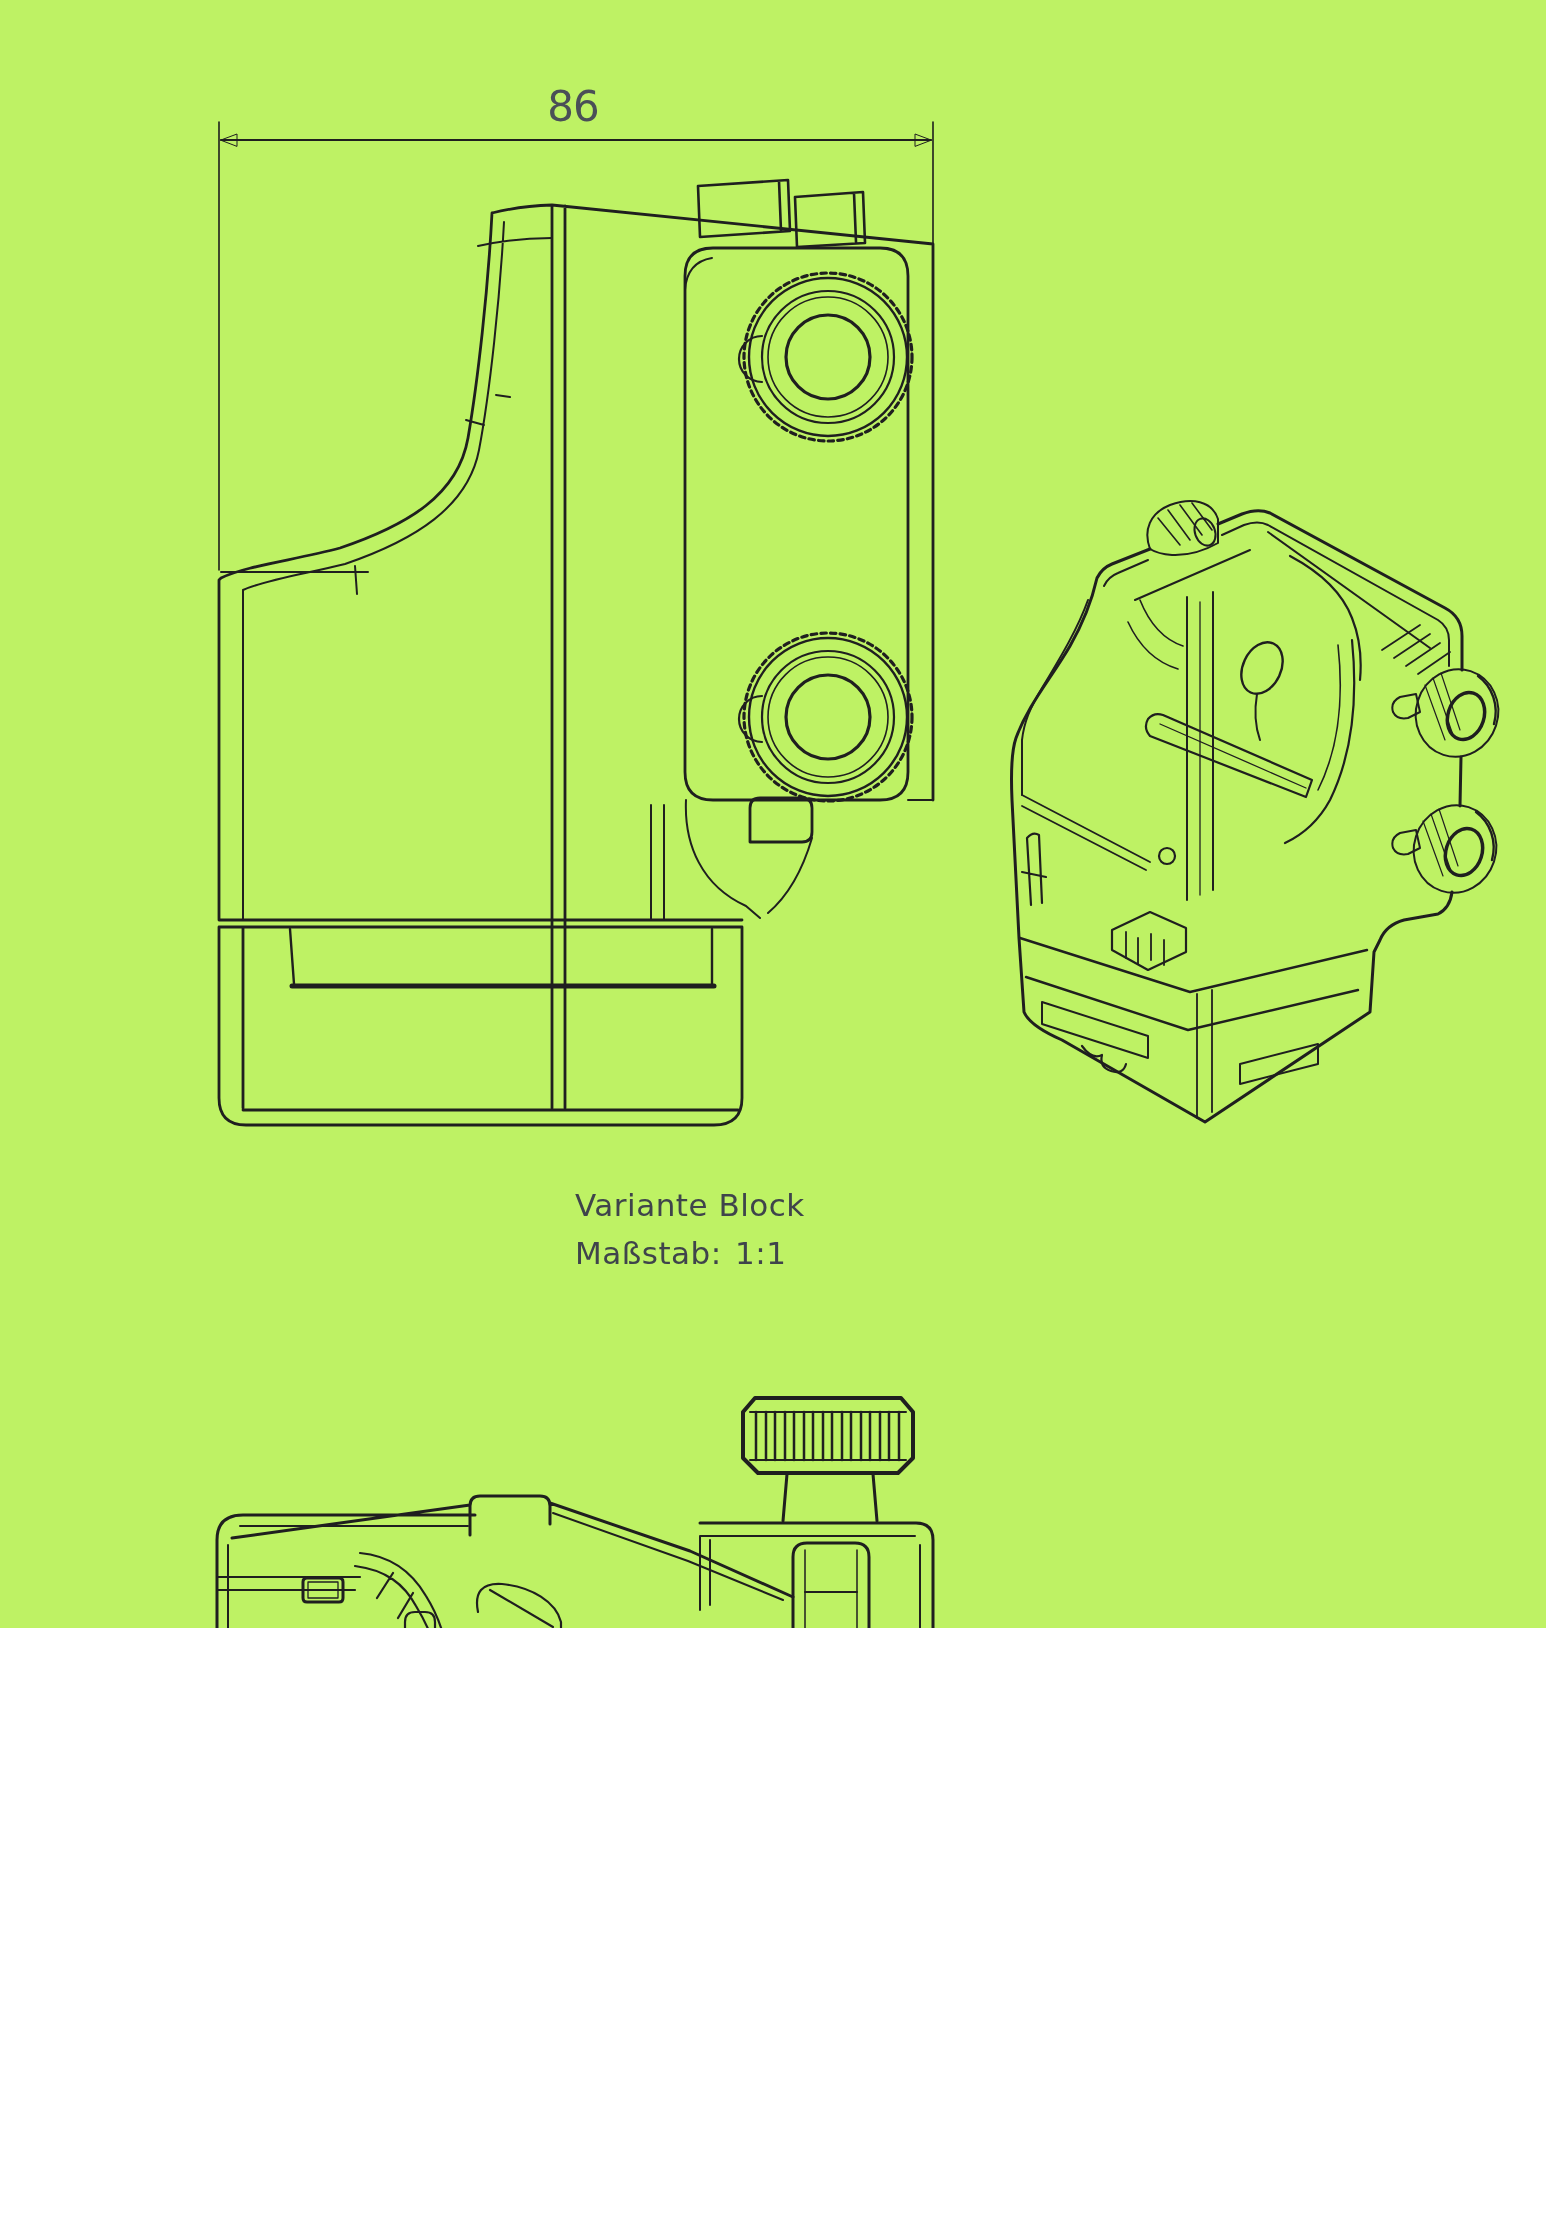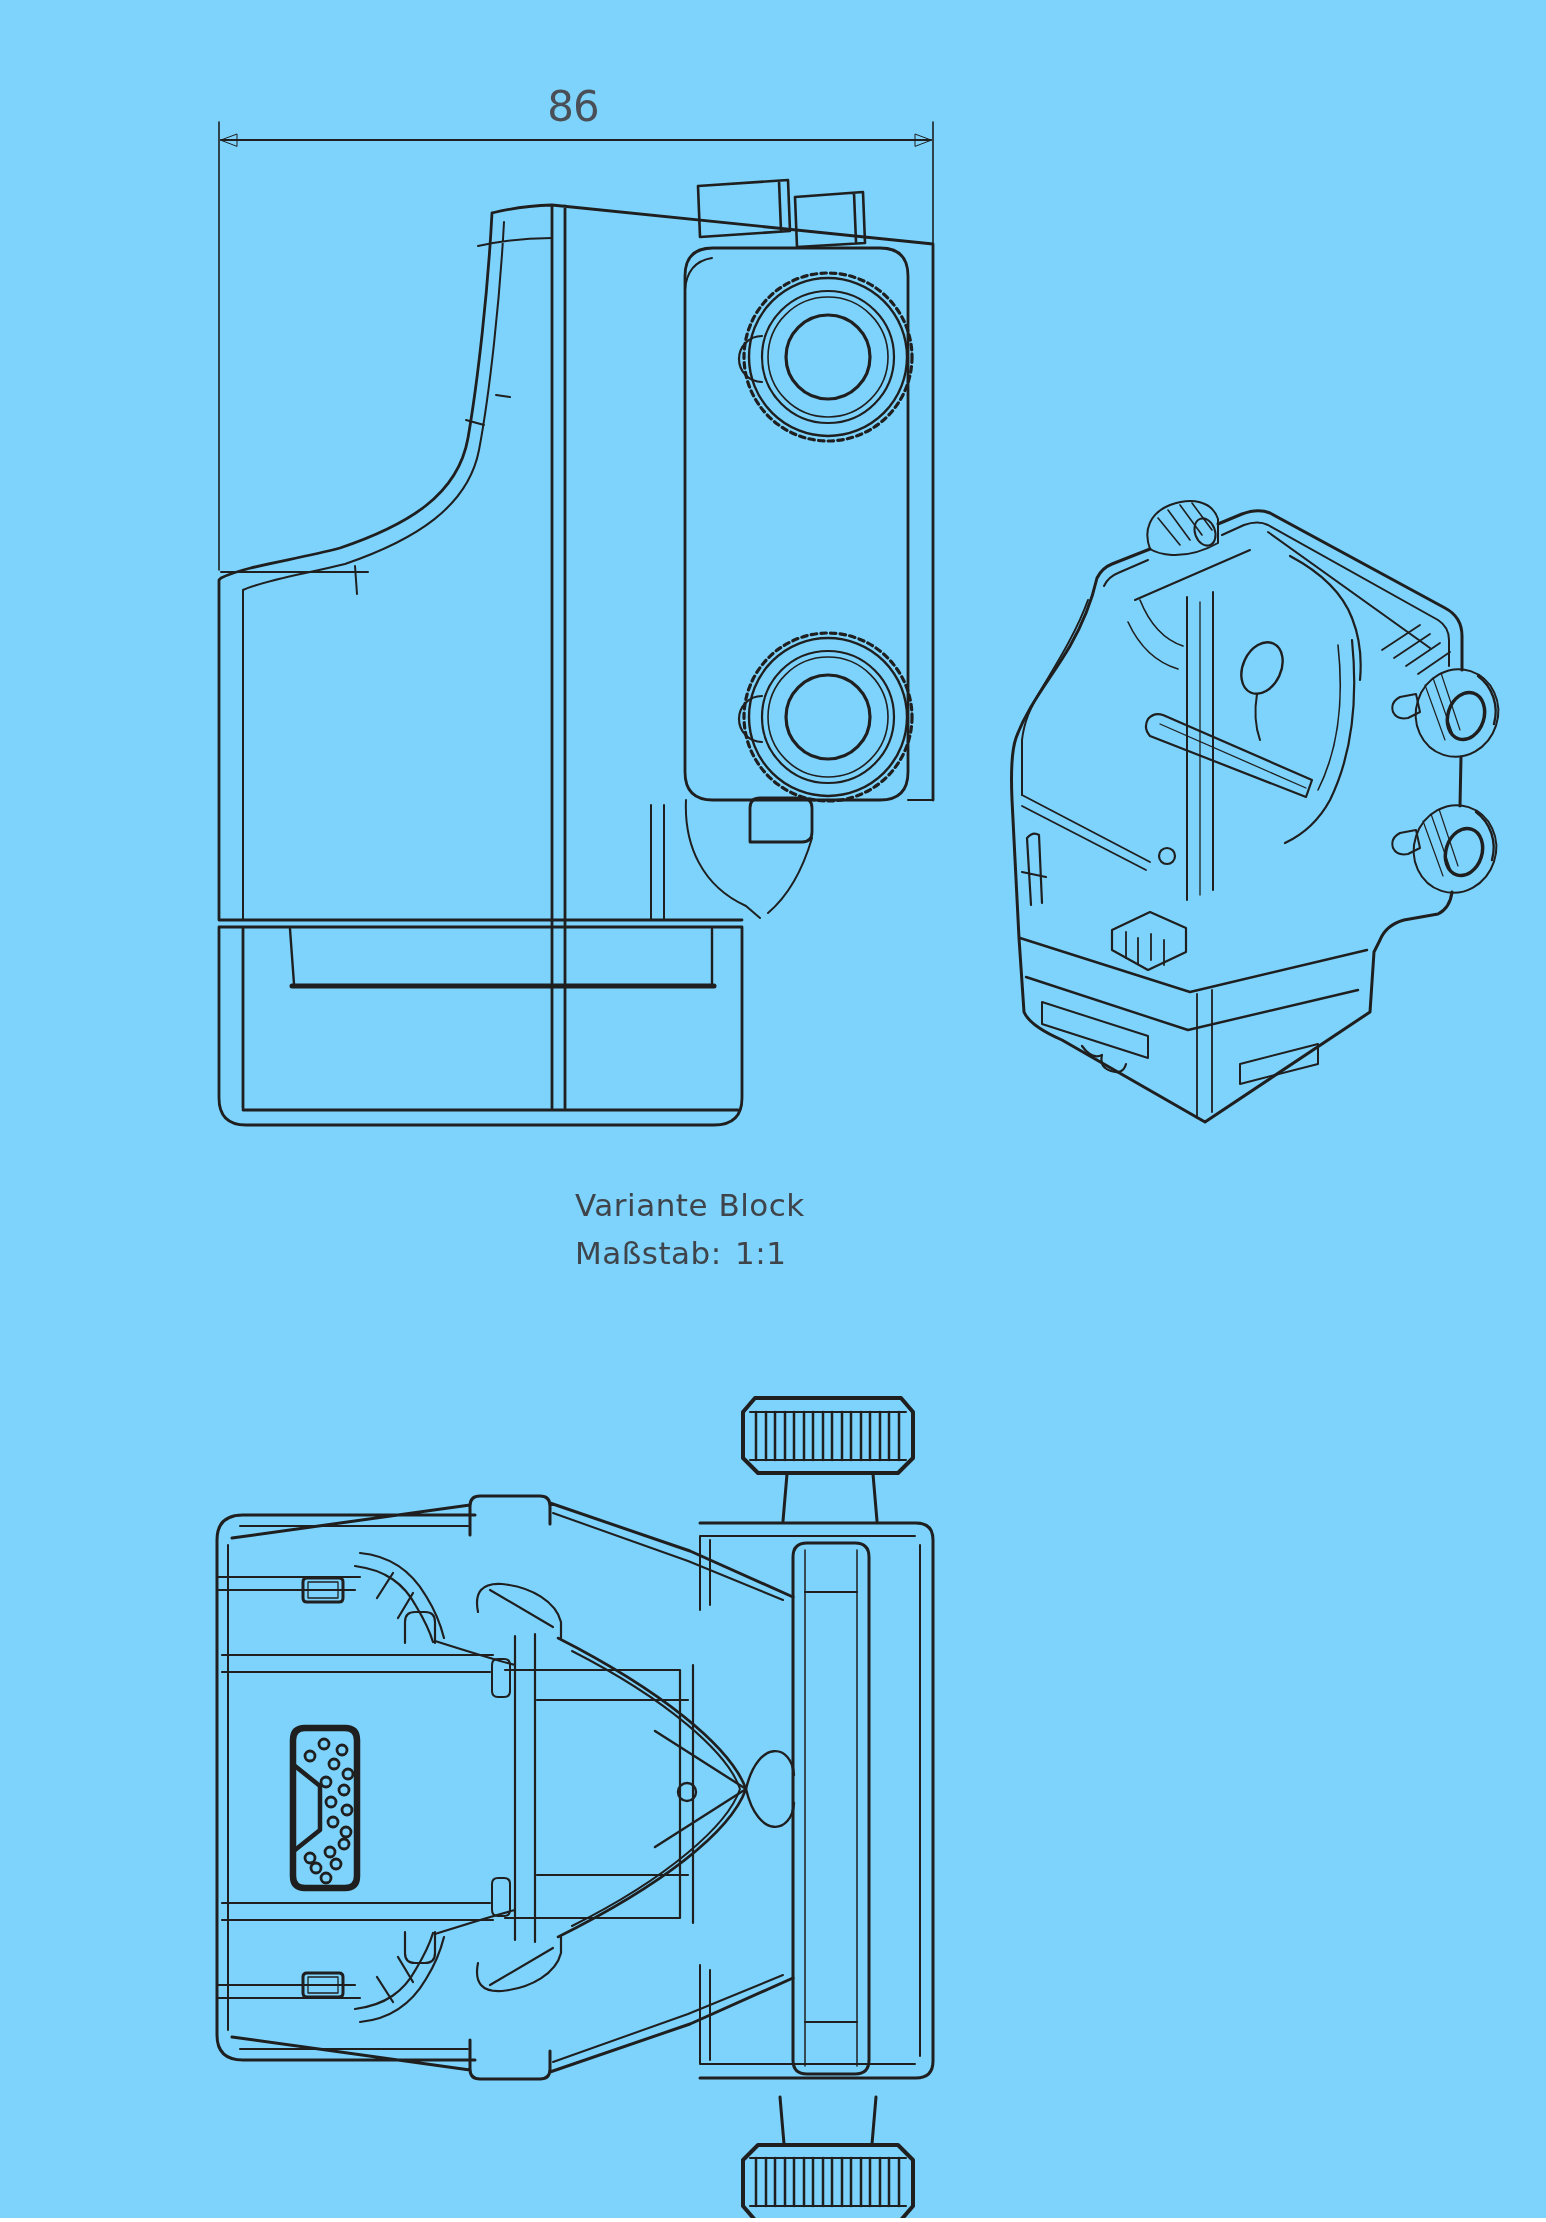--- a/index.html
+++ b/index.html
@@ -1,16 +1,16 @@
 <!DOCTYPE html>
 <html><head>
 <meta charset="utf-8">
 <style>
   html,body{margin:0;padding:0;background:#ffffff;}
-  .canvas{position:relative;width:1546px;height:2218px;background:#7dd3fc;overflow:hidden;
+  .canvas{position:relative;width:1546px;height:1628px;background:#bef264;overflow:hidden;
           font-family:"DejaVu Sans", sans-serif;}
   svg{position:absolute;left:0;top:0;}
   path,circle,ellipse,line{fill:none;stroke:#1f1f1f;stroke-linecap:round;stroke-linejoin:round;}
   text{fill:#3f444b;}
   .dimtxt{font-size:42px;letter-spacing:-1px;fill:#4a4f57;}
   .notetxt{font-size:31px;letter-spacing:0.5px;fill:#3f444b;}
 </style>
 </head>
 <body>
 

